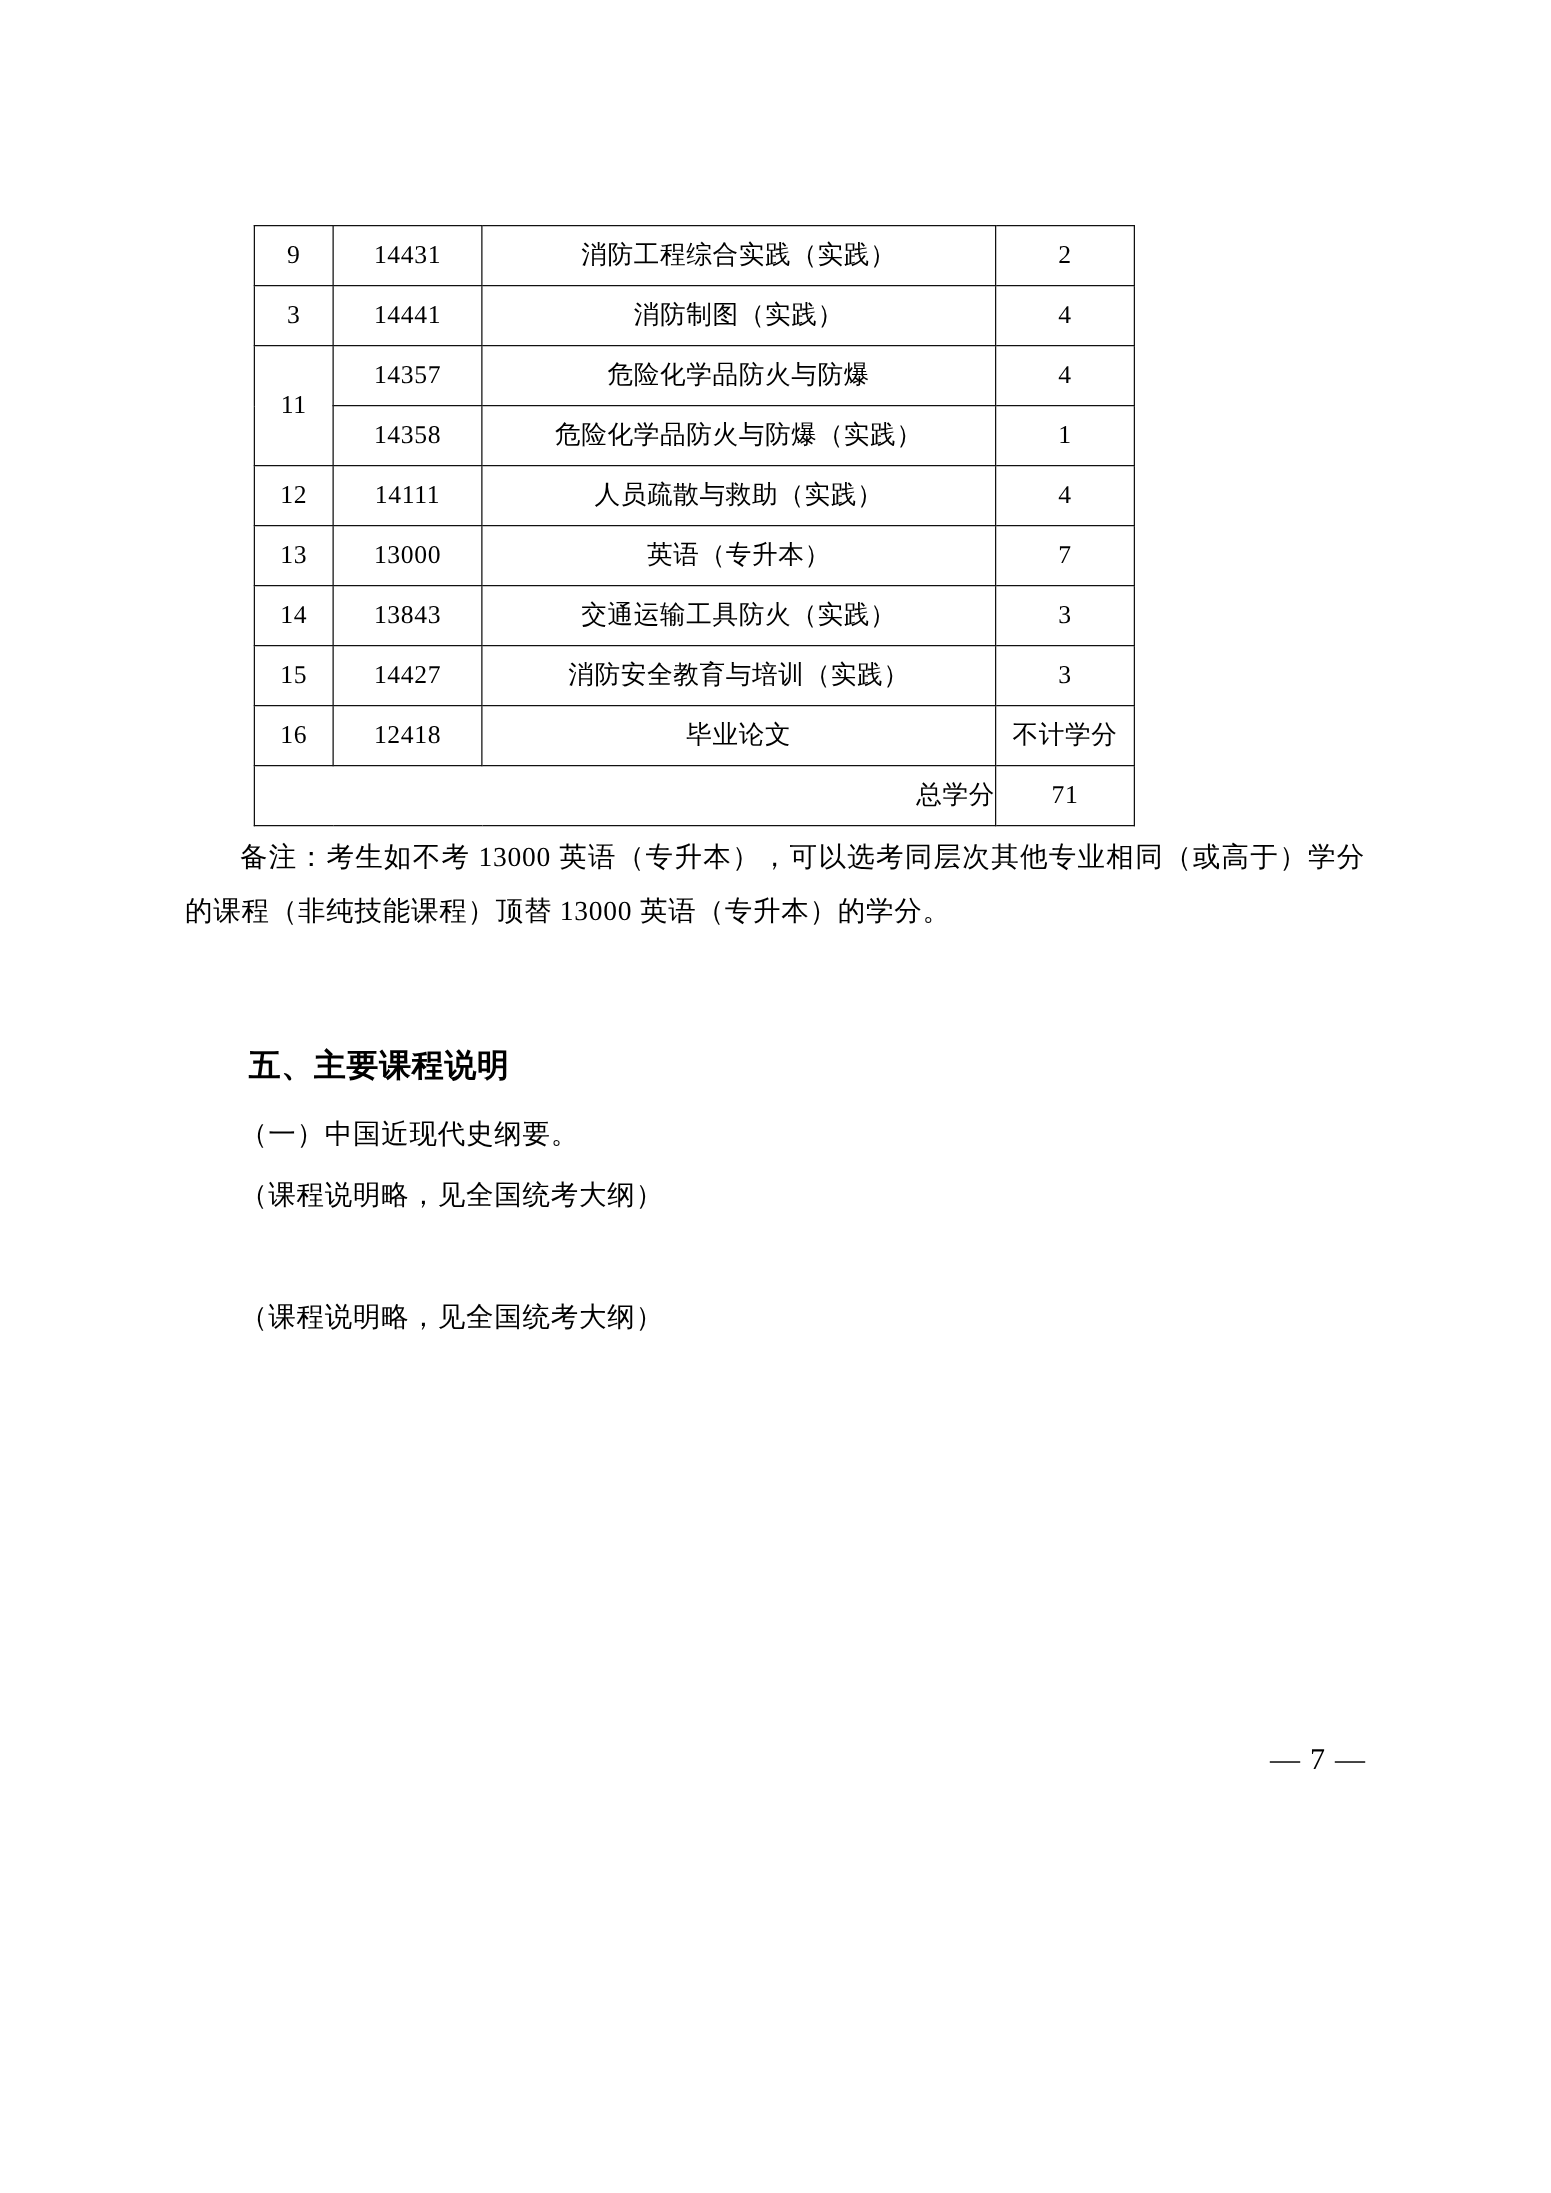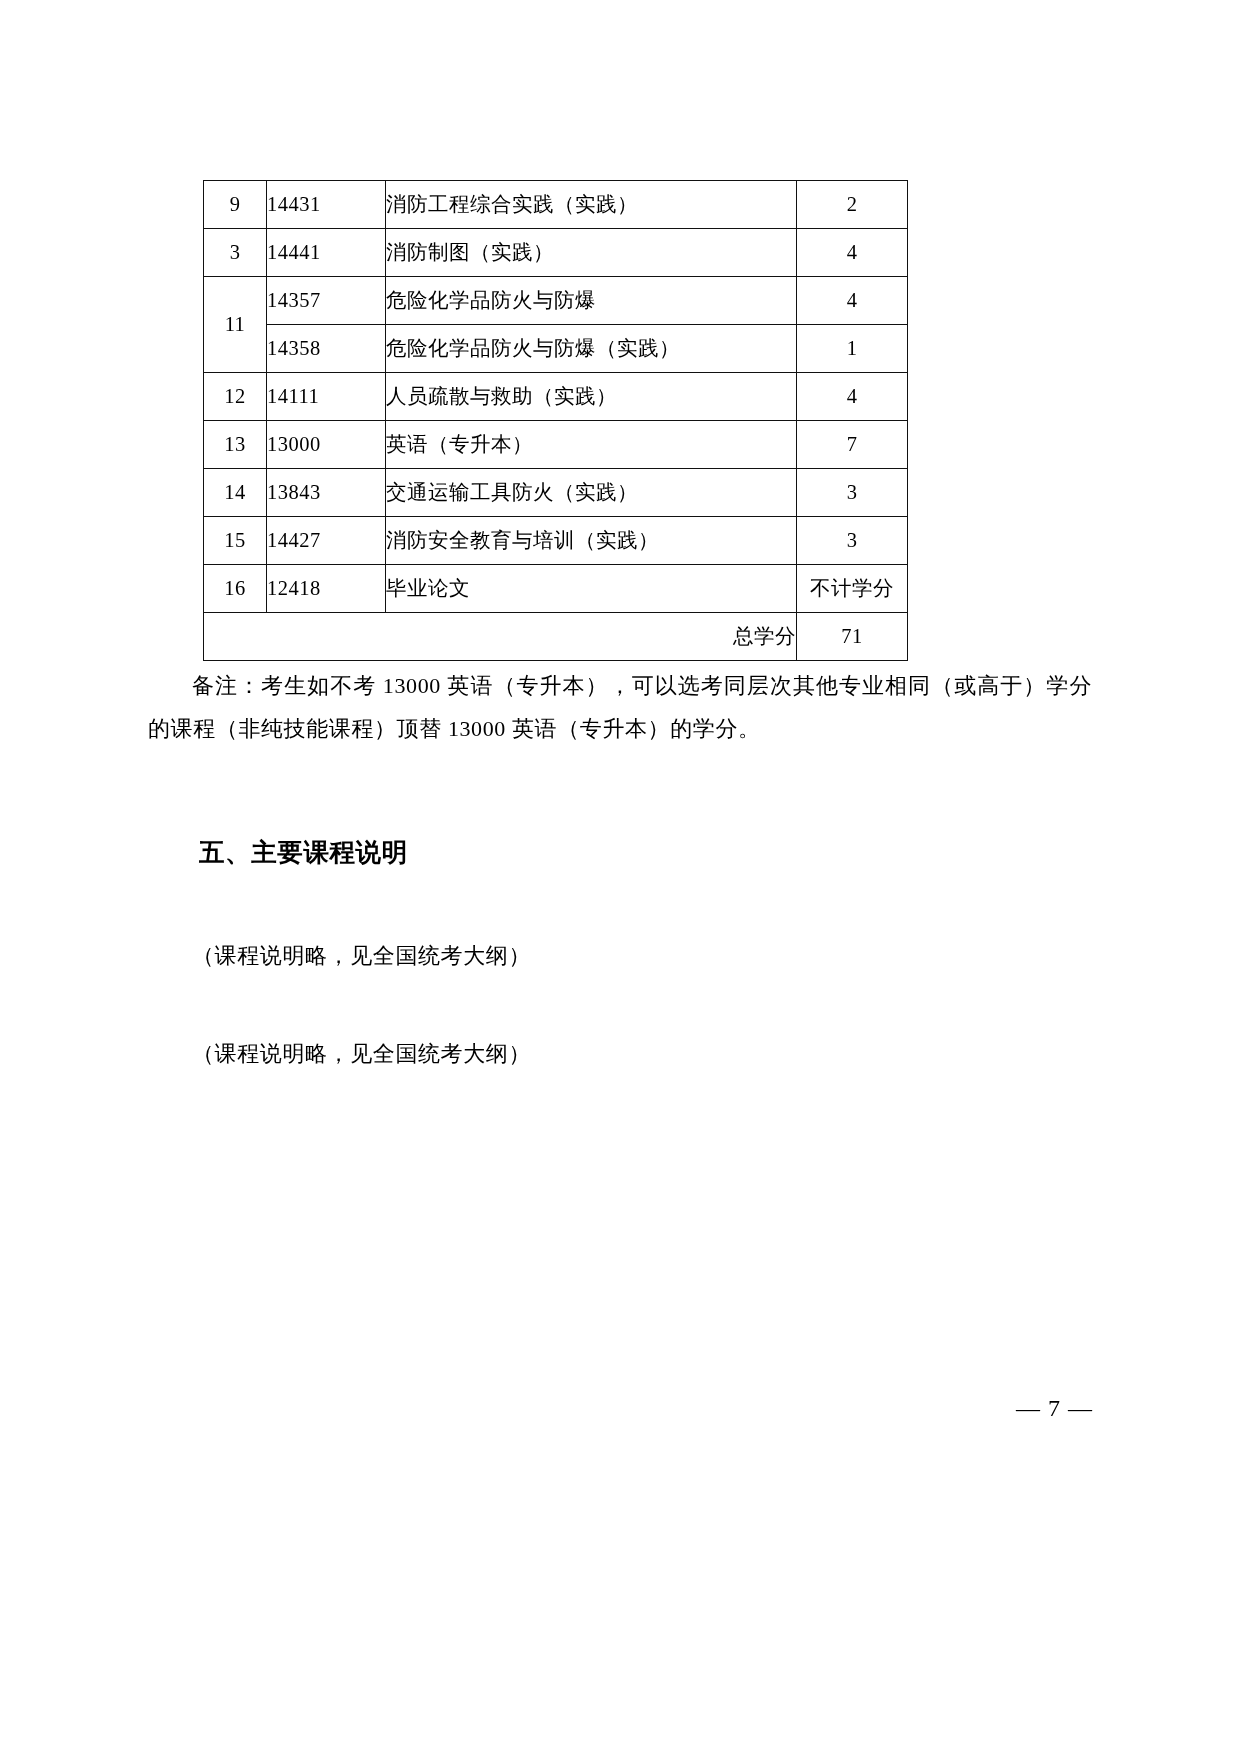--- a/index.html
+++ b/index.html
@@ -39,22 +39,22 @@
     border: 1.6px solid #111;
     font-size: 20.5px;
     line-height: 1.2;
     font-family: "Liberation Serif", "DejaVu Serif", serif;
     padding: 0;
     height: 47px;
     vertical-align: middle;
     letter-spacing: 0.5px;
   }
   td.c-no      { width: 62px;  text-align: center; }
-  td.c-code    { width: 118px; }
-  td.c-name    { width: 410px; text-align: left; padding-left: 13px; }
+  td.c-code    { width: 118px; text-align: center; }
+  td.c-name    { width: 410px; text-align: center; padding-left: 13px; }
   td.c-credit  { width: 110px; text-align: center; }
   td.c-total-label {
     text-align: right;
     height: 46px;
   }
   td.sub-row { height: 46px; }
 
   
   .para {
     position: absolute;
@@ -196,19 +196,20 @@
         </tr>
 
       </tbody>
     </table>
   </div>
 
   <div class="para indent2" id="remark">备注：考生如不考 13000 英语（专升本），可以选考同层次其他专业相同（或高于）学分的课程（非纯技能课程）顶替 13000 英语（专升本）的学分。</div>
 
   <div class="para indent2 b" id="heading5">五、主要课程说明</div>
 
+  <div class="para indent2" id="sec-1">（一）中国近现代史纲要。</div>
   <div class="para indent2" id="sec-1-note">（课程说明略，见全国统考大纲）</div>
   <div class="para indent2" id="sec-2-note">（课程说明略，见全国统考大纲）</div>
 
 
   <div id="page-number">— 7 —</div>
 
 </div>
 
 </body></html>

